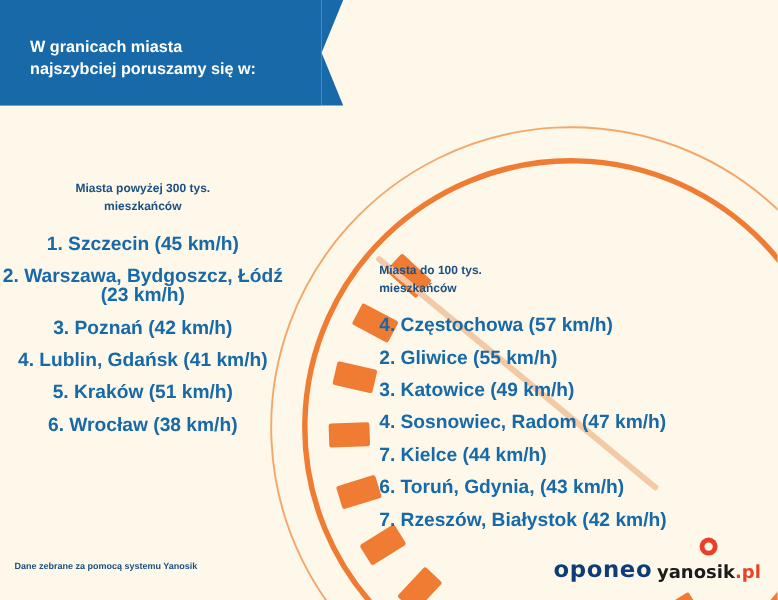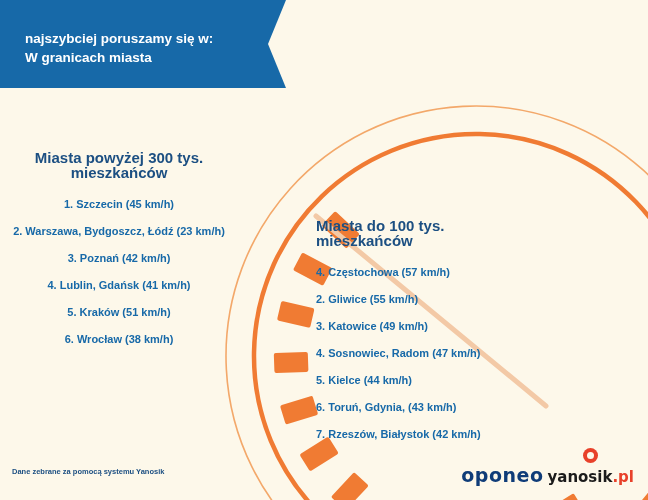--- a/index.html
+++ b/index.html
@@ -75,41 +75,41 @@
   }
   .block-right {
     position: absolute;
     left: 300px;
     top: 218px;
     width: 280px;
     z-index: 4;
   }
   .group-title {
     color: #1c4f82;
-    font-size: 15px;
+    font-size: 10px;
     font-weight: bold;
     line-height: 15px;
     margin-bottom: 16px;
   }
   .block-left .group-title {
     text-align: center;
     padding-right: 22px;
   }
   .block-right .group-title {
     text-align: left;
     padding-left: 16px;
   }
   ul.rank {
     list-style: none;
     margin: 0;
     padding: 0;
   }
   ul.rank li {
     color: #1769a8;
-    font-size: 11px;
+    font-size: 16px;
     font-weight: bold;
     line-height: 16px;
     margin-bottom: 11px;
   }
   .block-left ul.rank li {
     text-align: center;
     padding-right: 22px;
   }
   .block-right ul.rank li {
     text-align: left;
@@ -230,22 +230,22 @@
           </g>
       </g>
 
       <line x1="120" y1="140" x2="350" y2="330" stroke="#f3c9a6" stroke-width="5" stroke-linecap="round"></line>
     </svg>
   </div>
 
   <div class="banner"></div>
   <div class="banner-notch"></div>
   <div class="banner-text">
+    <div>W granicach miasta</div>
     <div>najszybciej poruszamy się w:</div>
-    <div>W granicach miasta</div>
   </div>
 
   <div class="block-left">
     <div class="group-title">
       <div>Miasta powyżej 300 tys.</div>
       <div>mieszkańców</div>
     </div>
     <ul class="rank">
       <li>1. Szczecin (45 km/h)</li>
       <li>2. Warszawa, Bydgoszcz, Łódź (23 km/h)</li>
@@ -259,21 +259,21 @@
   <div class="block-right">
     <div class="group-title">
       <div>Miasta do 100 tys.</div>
       <div>mieszkańców</div>
     </div>
     <ul class="rank">
       <li>4. Częstochowa (57 km/h)</li>
       <li>2. Gliwice (55 km/h)</li>
       <li>3. Katowice (49 km/h)</li>
       <li>4. Sosnowiec, Radom (47 km/h)</li>
-      <li>5.  Kielce (44 km/h)</li>
+      <li>7.  Kielce (44 km/h)</li>
       <li>6. Toruń, Gdynia, (43 km/h)</li>
       <li>7. Rzeszów, Białystok (42 km/h)</li>
     </ul>
   </div>
 
   <div class="footnote">
     <div>Dane zebrane za pomocą systemu Yanosik</div>
   </div>
 
   <div class="logos">

